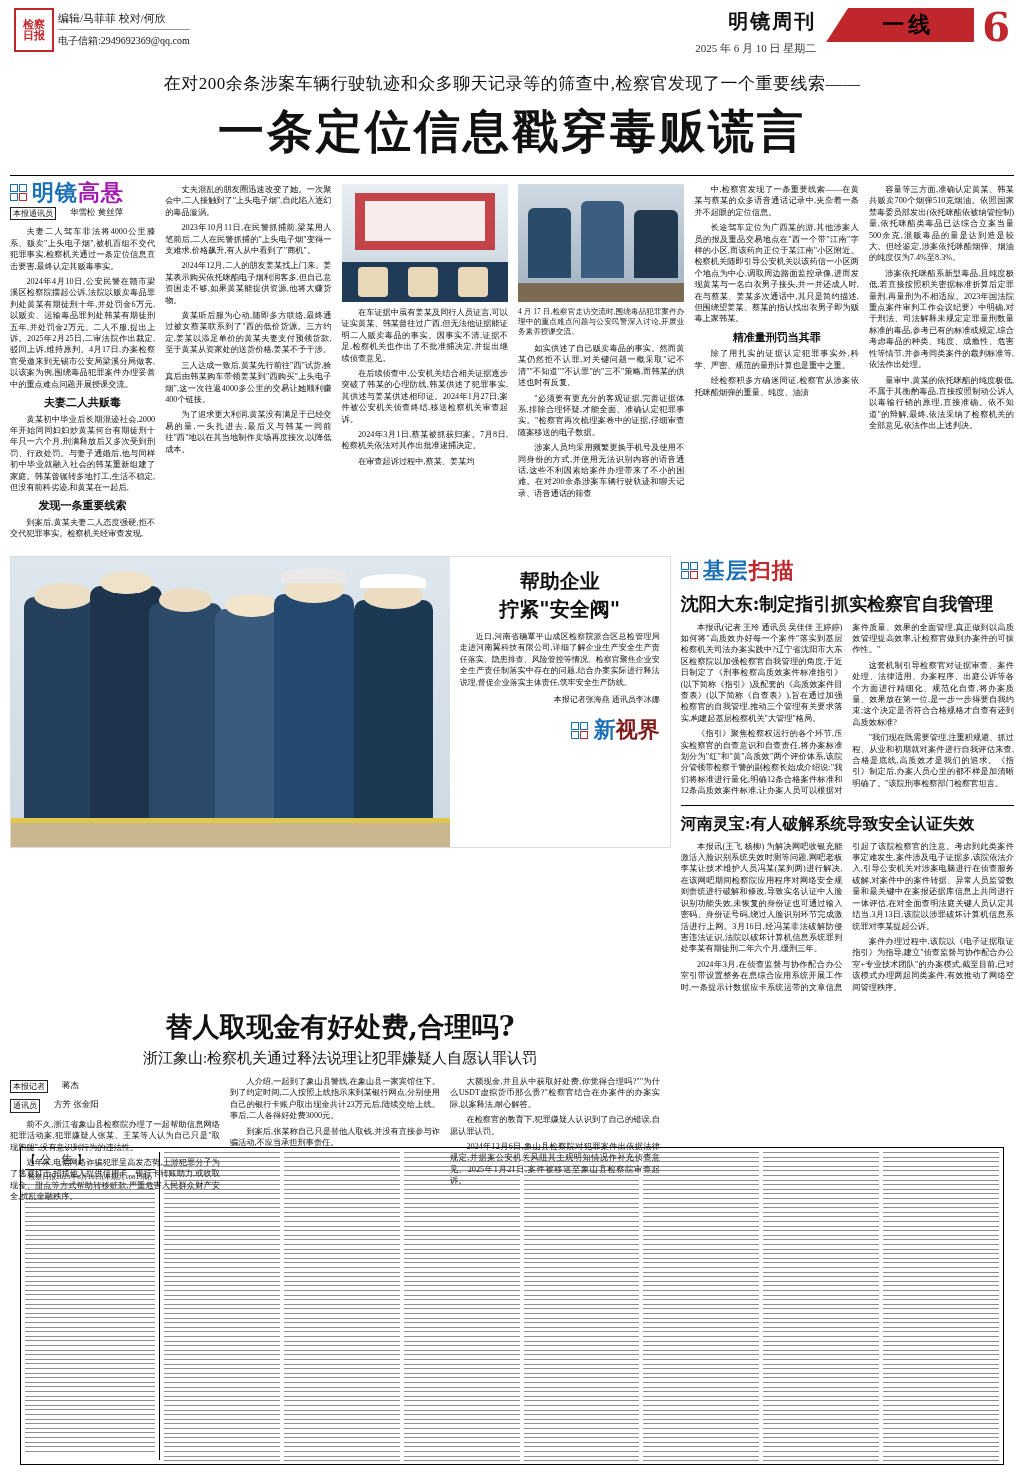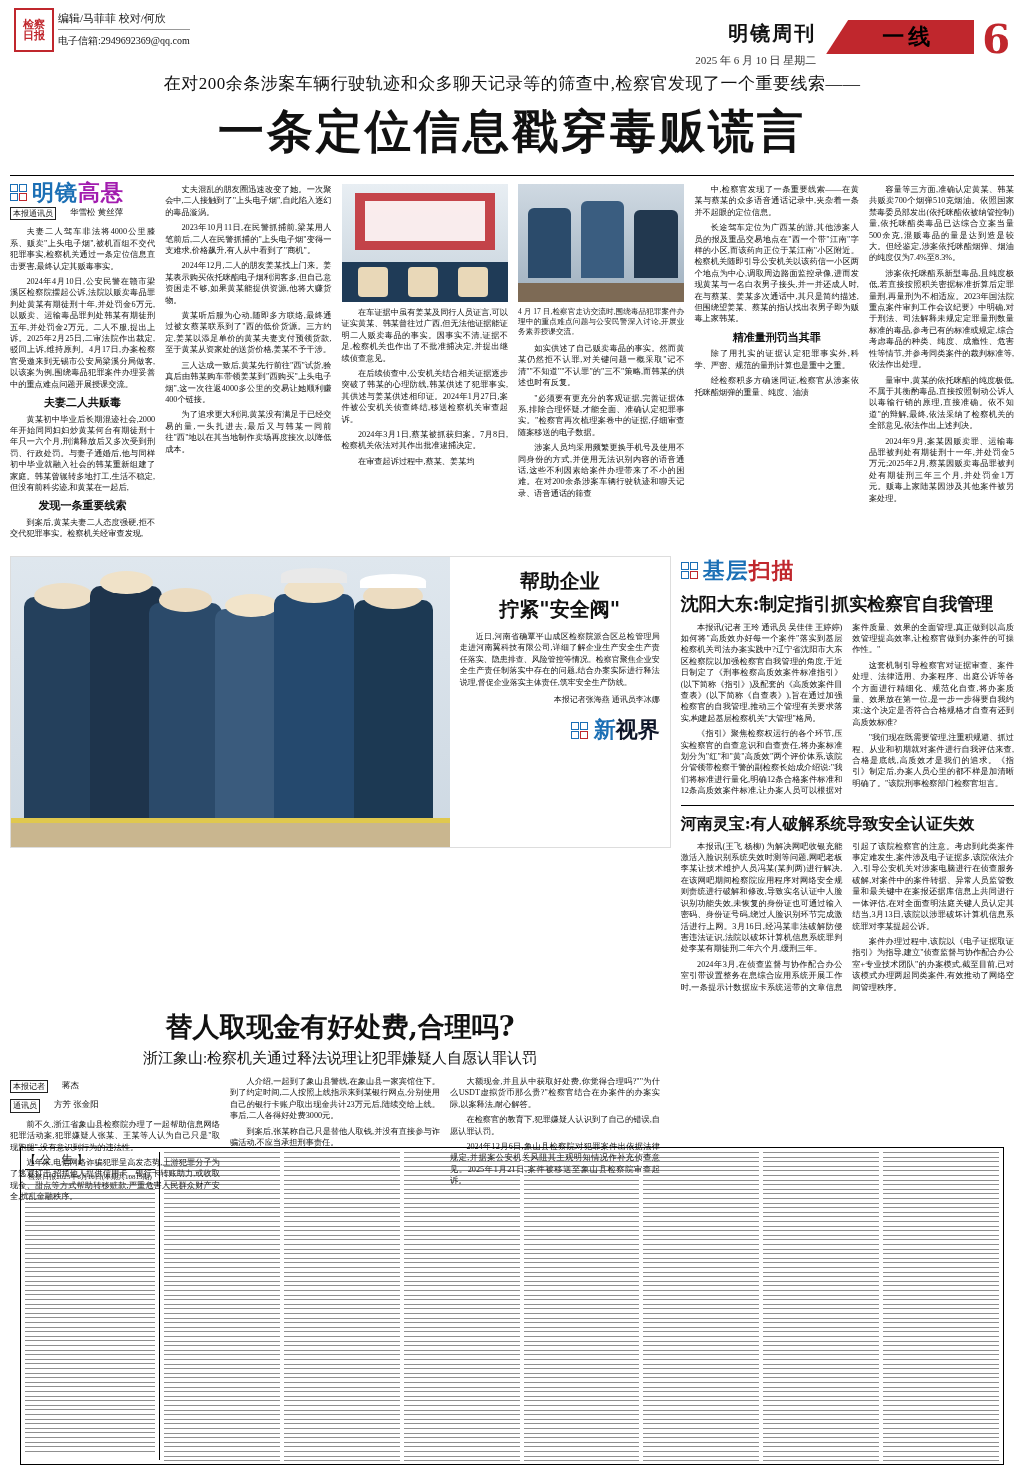--- a/index.html
+++ b/index.html
@@ -17,21 +17,21 @@
   .masthead{position:relative;height:62px;border-bottom:none;}
   .logo-box{
     position:absolute;left:14px;top:8px;width:36px;height:40px;
     border:2px solid #c0272d;color:#c0272d;
     display:flex;flex-direction:column;align-items:center;justify-content:center;
     font-family:"DejaVu Serif",serif;font-weight:bold;font-size:11px;line-height:11px;
   }
   .logo-box span{display:block;}
   .mast-left{position:absolute;left:58px;top:10px;font-size:11px;line-height:17px;}
   .mast-left .row2{border-top:1px solid #999;padding-top:2px;margin-top:2px;font-size:10px;}
-  .mast-right{position:absolute;right:14px;top:20px;display:flex;align-items:flex-start;}
+  .mast-right{position:absolute;right:14px;top:8px;display:flex;align-items:flex-start;}
   .mjzk{font-size:20px;font-weight:bold;letter-spacing:2px;color:#111;font-family:"DejaVu Serif",serif;}
   .mast-date{font-size:11px;color:#333;margin-top:6px;text-align:right;}
   .redbanner{
     position:relative;margin-left:10px;background:#c0272d;color:#000000;
     height:34px;min-width:112px;display:flex;align-items:center;justify-content:center;
     font-size:22px;font-weight:bold;letter-spacing:4px;padding:0 10px 0 26px;
     clip-path:polygon(22px 0,100% 0,100% 100%,0 100%);
     font-family:"DejaVu Serif",serif;
   }
   .pagenum{font-size:40px;font-weight:bold;color:#c0272d;margin-left:8px;line-height:38px;font-family:"DejaVu Serif",serif;}
@@ -73,21 +73,21 @@
   .bigphoto{width:660px;height:290px;position:relative;overflow:hidden;border:1px solid #ddd;}
   .right-col{width:334px;}
 
   .helpbox{position:absolute;right:0;top:0;width:220px;height:100%;background:#fff;padding:10px;box-sizing:border-box;}
   .help-title{font-size:20px;font-weight:bold;line-height:28px;text-align:center;font-family:"DejaVu Serif",serif;}
   .help-body{font-size:8px;line-height:11.5px;text-align:justify;margin-top:8px;text-indent:2em;}
   .help-sign{font-size:8px;text-align:right;margin-top:6px;}
   .nsj{display:flex;align-items:center;gap:6px;justify-content:flex-end;margin-top:10px;}
   .nsj-text{font-size:22px;font-weight:bold;font-family:"DejaVu Serif",serif;}
   .nsj-text .b{color:#1b6fb5;}
-  .nsj-text .r{color:#0f172a;}
+  .nsj-text .r{color:#7f1d1d;}
 
   
   .jc-logo{display:flex;align-items:center;gap:5px;margin-bottom:4px;}
   .jc-text{font-size:22px;font-weight:bold;font-family:"DejaVu Serif",serif;letter-spacing:1px;}
   .jc-text .b{color:#1b6fb5;}
   .jc-text .r{color:#c0272d;}
   .sub-head{font-size:18px;font-weight:bold;text-align:left;margin:6px 0 6px;font-family:"DejaVu Serif",serif;}
   .sub-head.small{font-size:16px;}
   .two-col{column-count:2;column-gap:10px;font-size:8.2px;line-height:11.4px;text-align:justify;}
   .two-col p{margin:0 0 4px 0;text-indent:2em;}
@@ -206,21 +206,20 @@
       <p>长途驾车定位为广西某的游,其他涉案人员的报及重品交易地点在"西一个带"江南"字样的小区,而该药向正位于某江南"小区附近。检察机关随即引导公安机关以该药信一小区两个地点为中心,调取周边路面监控录像,进而发现黄某与一名白衣男子接头,并一并还成人时,在与蔡某、姜某多次通话中,其只是简约描述,但围绕望姜某、蔡某的指认找出衣男子即为贩毒上家韩某。</p>
       <div class="sect-title">精准量刑罚当其罪</div>
       <p>除了用扎实的证据认定犯罪事实外,科学、严密、规范的量刑计算也是重中之重。</p>
       <p>经检察积多方确迷同证,检察官从涉案依托咪酯烟弹的重量、纯度、油渍</p>
     </div>
 
     <div class="col c5" style="width:150px;">
       <p>容量等三方面,准确认定黄某、韩某共贩卖700个烟弹510克烟油。依照国家禁毒委员部发出(依托咪酯依被纳管控制)量,依托咪酯类毒品已达综合立案当量500余克,混贩毒品的量是达到造是较大。但经鉴定,涉案依托咪酯烟弹、烟油的纯度仅为7.4%至8.3%。</p>
       <p>涉案依托咪酯系新型毒品,且纯度极低,若直接按照积关密据标准折算后定罪量刑,再量刑为不相适应。2023年国法院重点案件审判工作会议纪要》中明确,对于刑法、司法解释未规定定罪量刑数量标准的毒品,参考已有的标准或规定,综合考虑毒品的种类、纯度、成瘾性、危害性等情节,并参考同类案件的裁判标准等,依法作出处理。</p>
       <p>量审中,黄某的依托咪酯的纯度极低,不属于其衡酌毒品,直接按照制动公诉人以毒输行销的原理,直接准确。依不知道"的辩解,最终,依法采纳了检察机关的全部意见,依法作出上述判决。</p>
-      <p>2024年9月,案某因贩卖罪、运输毒品罪被判处有期徒刑十一年,并处罚金5万元;2025年2月,蔡某因贩卖毒品罪被判处有期徒刑三年三个月,并处罚金1万元。贩毒上家陆某因涉及其他案件被另案处理。</p>
     </div>
   </div>
 
   <div class="band" style="margin-top:6px;">
 
     <div class="bigphoto">
       <div style="position:absolute;inset:0;background:linear-gradient(#dfe7ee,#cdd8e2);"></div>
 
       <div style="position:absolute;left:2%;top:14%;width:12%;height:78%;background:#24405c;border-radius:10px 10px 0 0;"></div>
       <div style="position:absolute;left:3.5%;top:9%;width:9%;height:9%;background:#eddfc6;border-radius:50%;"></div>

